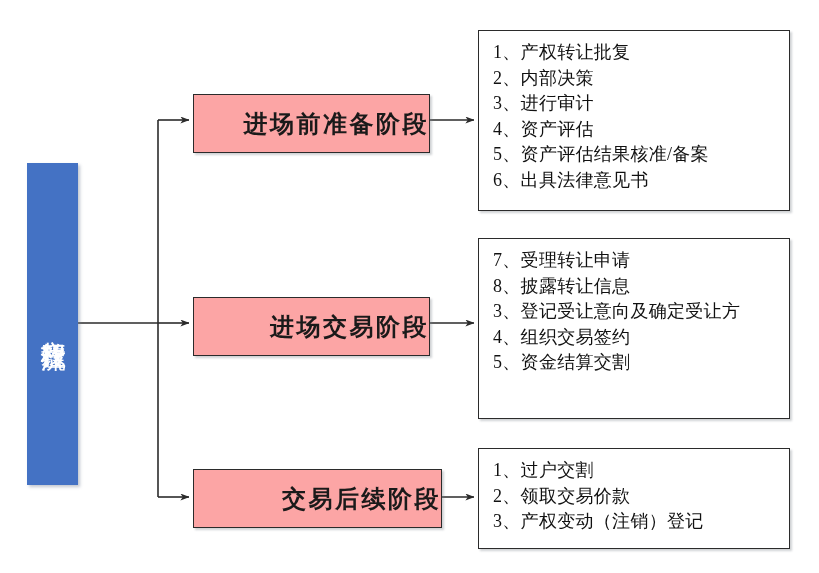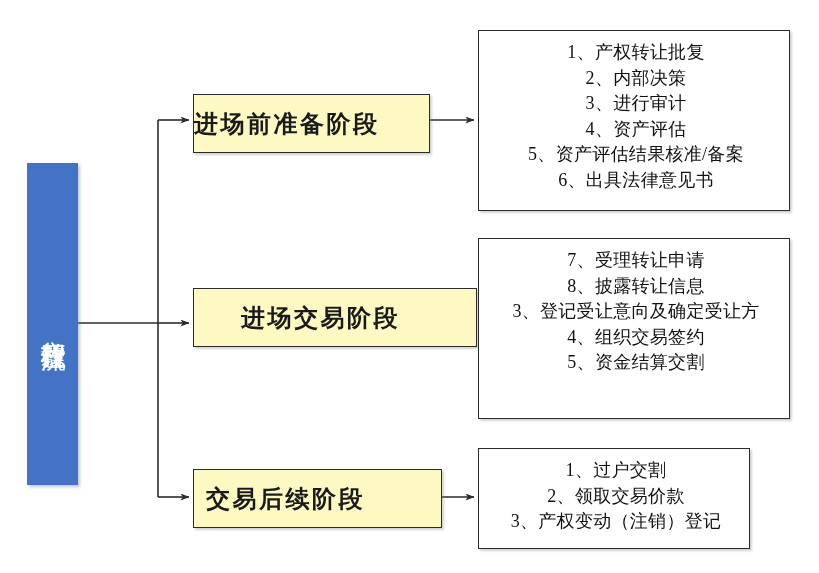--- a/index.html
+++ b/index.html
@@ -42,56 +42,55 @@
     text-orientation: upright;
     text-align: center;
     white-space: nowrap;
     font-family: "Liberation Serif", "DejaVu Serif", serif;
   }
 
   
   .stage-box {
     position: absolute;
     border: 1.6px solid #2b2b2b;
-    background: #fef9c3;
+    background: #fca5a5;
     display: flex;
     align-items: center;
-    justify-content: flex-start;
+    justify-content: flex-end;
     box-shadow: 1.5px 1.5px 2px rgba(120,125,135,0.35);
   }
   .stage-label {
     font-size: 24px;
     font-weight: 700;
     color: #1a1a1a;
     letter-spacing: 2.5px;
     white-space: nowrap;
     font-family: "Liberation Serif", "DejaVu Serif", serif;
   }
   #stage-box-1 { left: 193px; top: 94px;  width: 235px; height: 57px; }
-  #stage-box-2 { left: 193px; top: 288px; width: 235px; height: 57px; padding-left: 47px; }
+  #stage-box-2 { left: 193px; top: 297px; width: 235px; height: 57px; }
   #stage-box-3 { left: 193px; top: 469px; width: 235px; height: 57px; padding-left: 12px; }
 
   
   .detail-box {
     position: absolute;
     border: 1.6px solid #2b2b2b;
     background: #ffffff;
     box-shadow: 1.5px 1.5px 2px rgba(120,125,135,0.35);
     box-sizing: border-box;
     padding: 9px 10px 9px 14px;
   }
   #detail-box-1 { left: 478px; top: 30px;  width: 312px; height: 181px; }
   #detail-box-2 { left: 478px; top: 238px; width: 312px; height: 181px; }
-  #detail-box-3 { left: 478px; top: 448px; width: 272px; height: 101px; }
+  #detail-box-3 { left: 478px; top: 448px; width: 312px; height: 101px; }
 
   .detail-list {
     list-style: none;
     margin: 0;
     padding: 0;
-    text-align: center;
   }
   .detail-item {
     font-size: 18px;
     line-height: 25.5px;
     color: #111111;
     white-space: nowrap;
     font-family: "Liberation Serif", "DejaVu Serif", serif;
     letter-spacing: 0.3px;
   }
 

